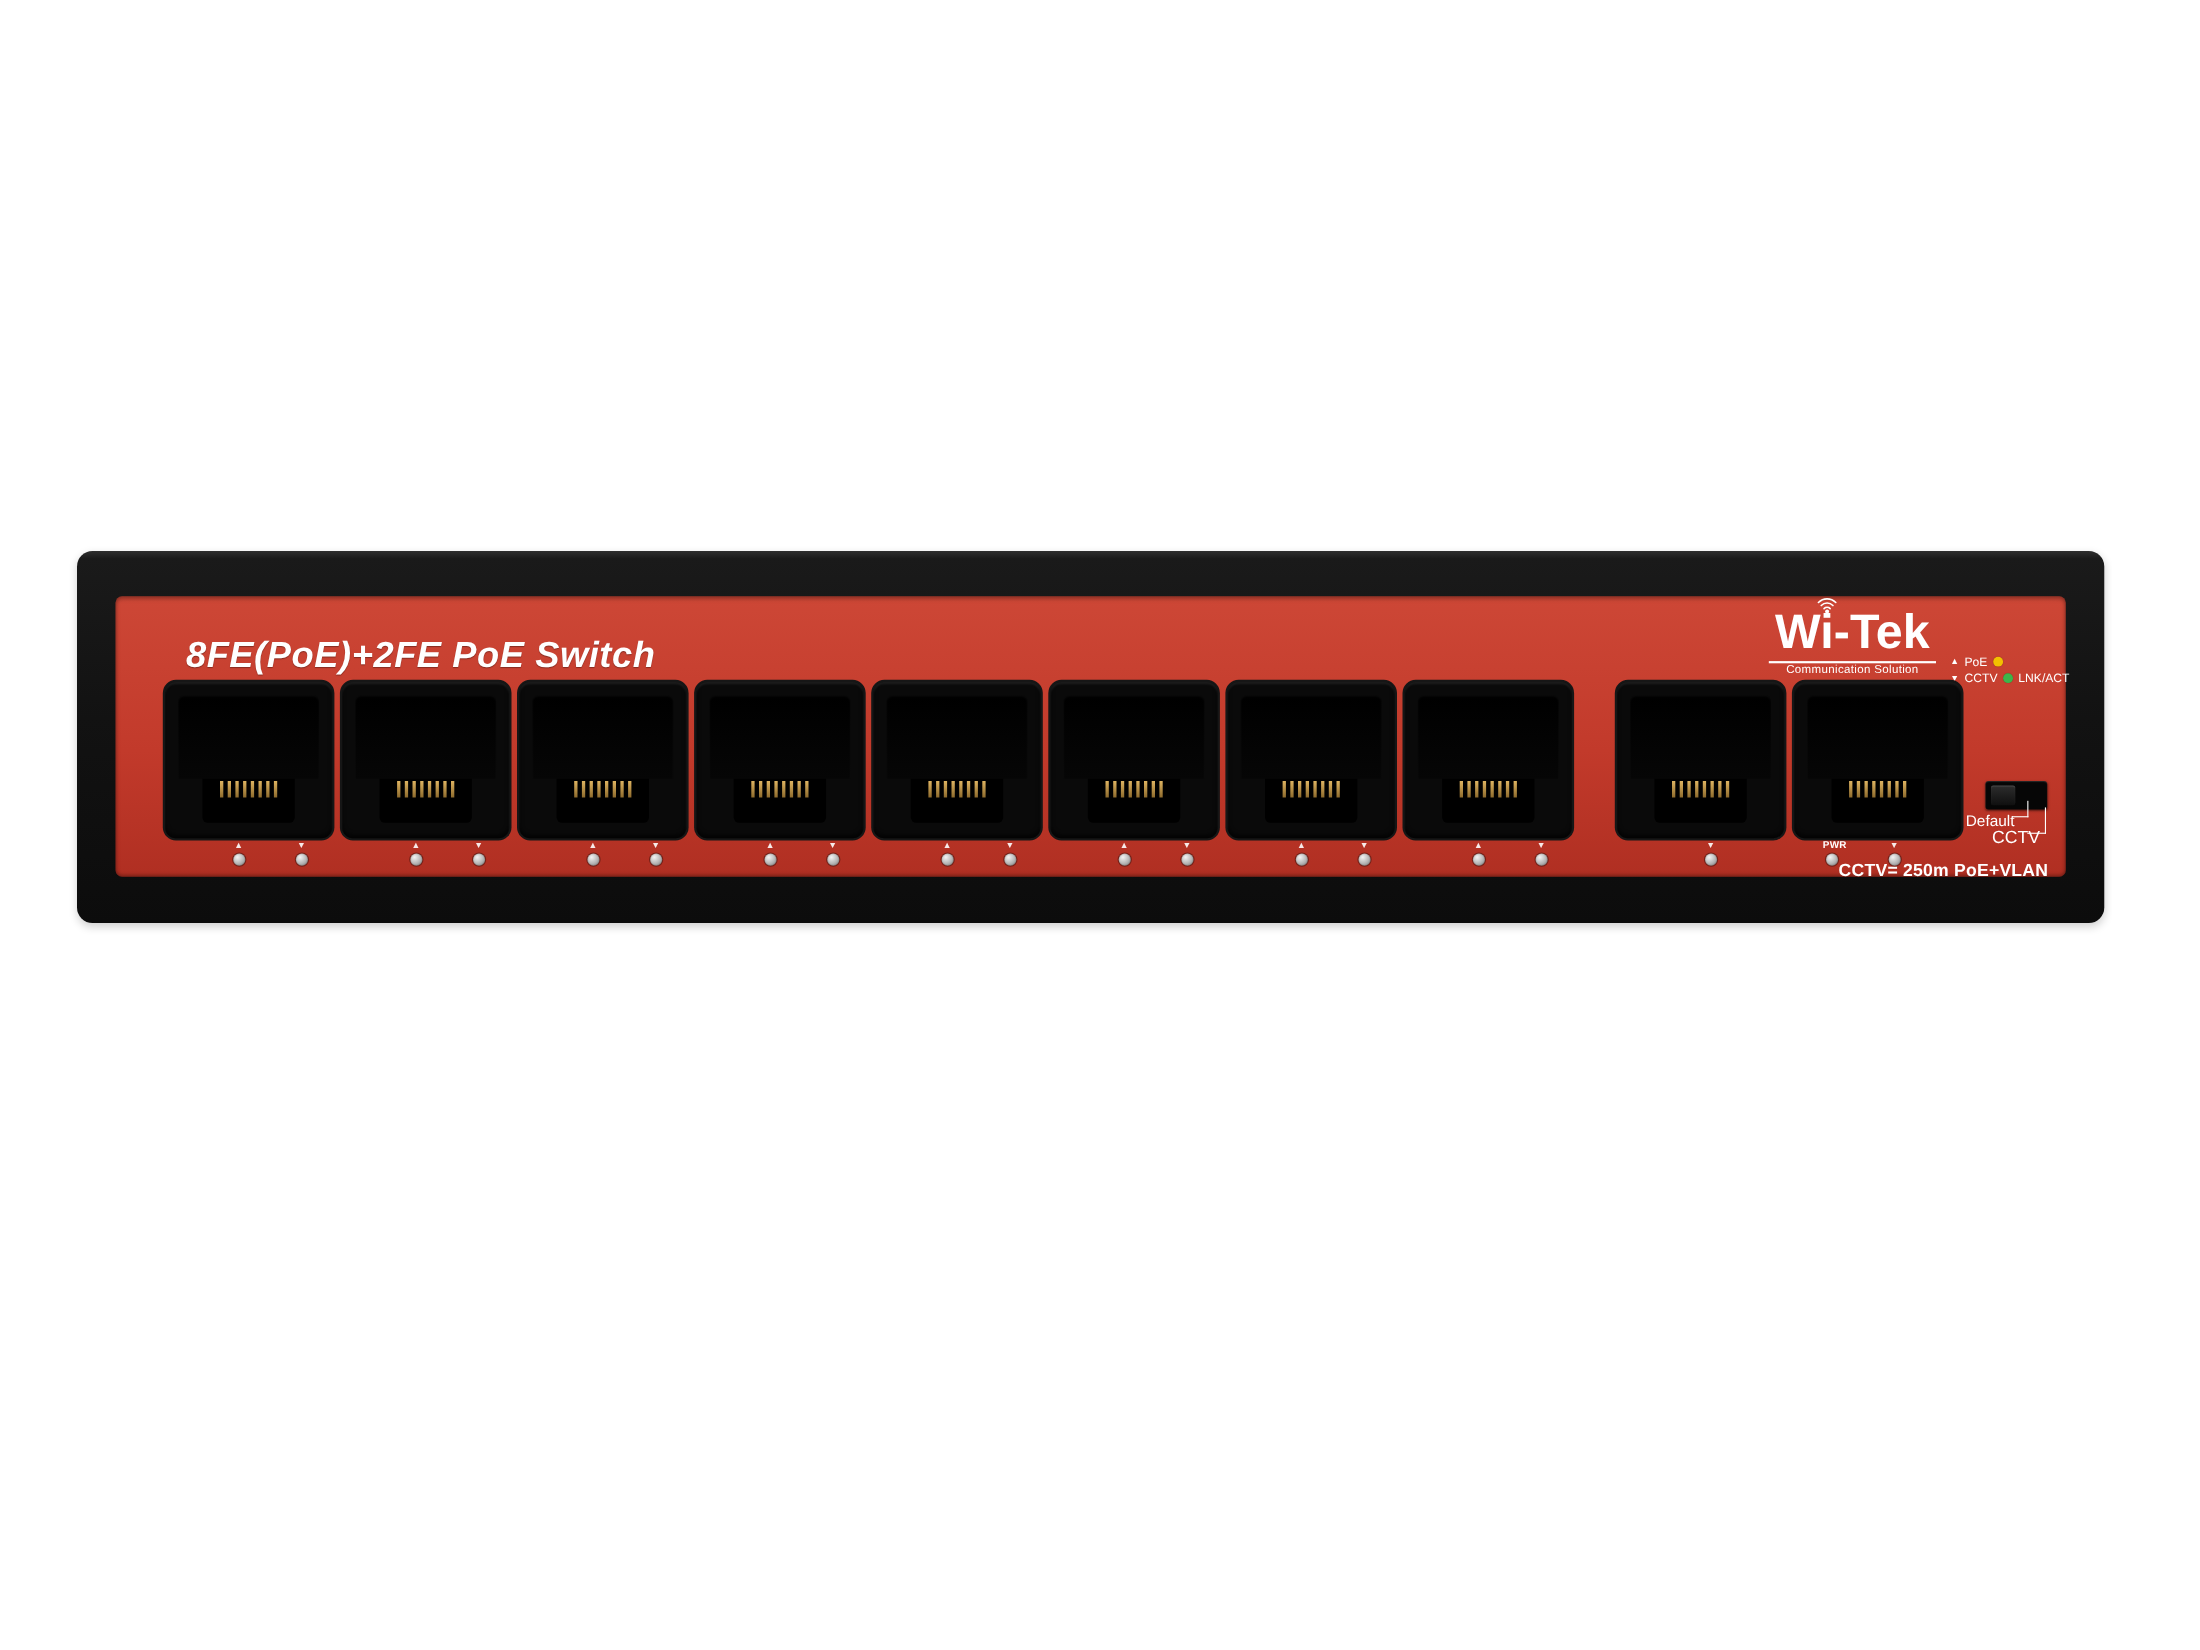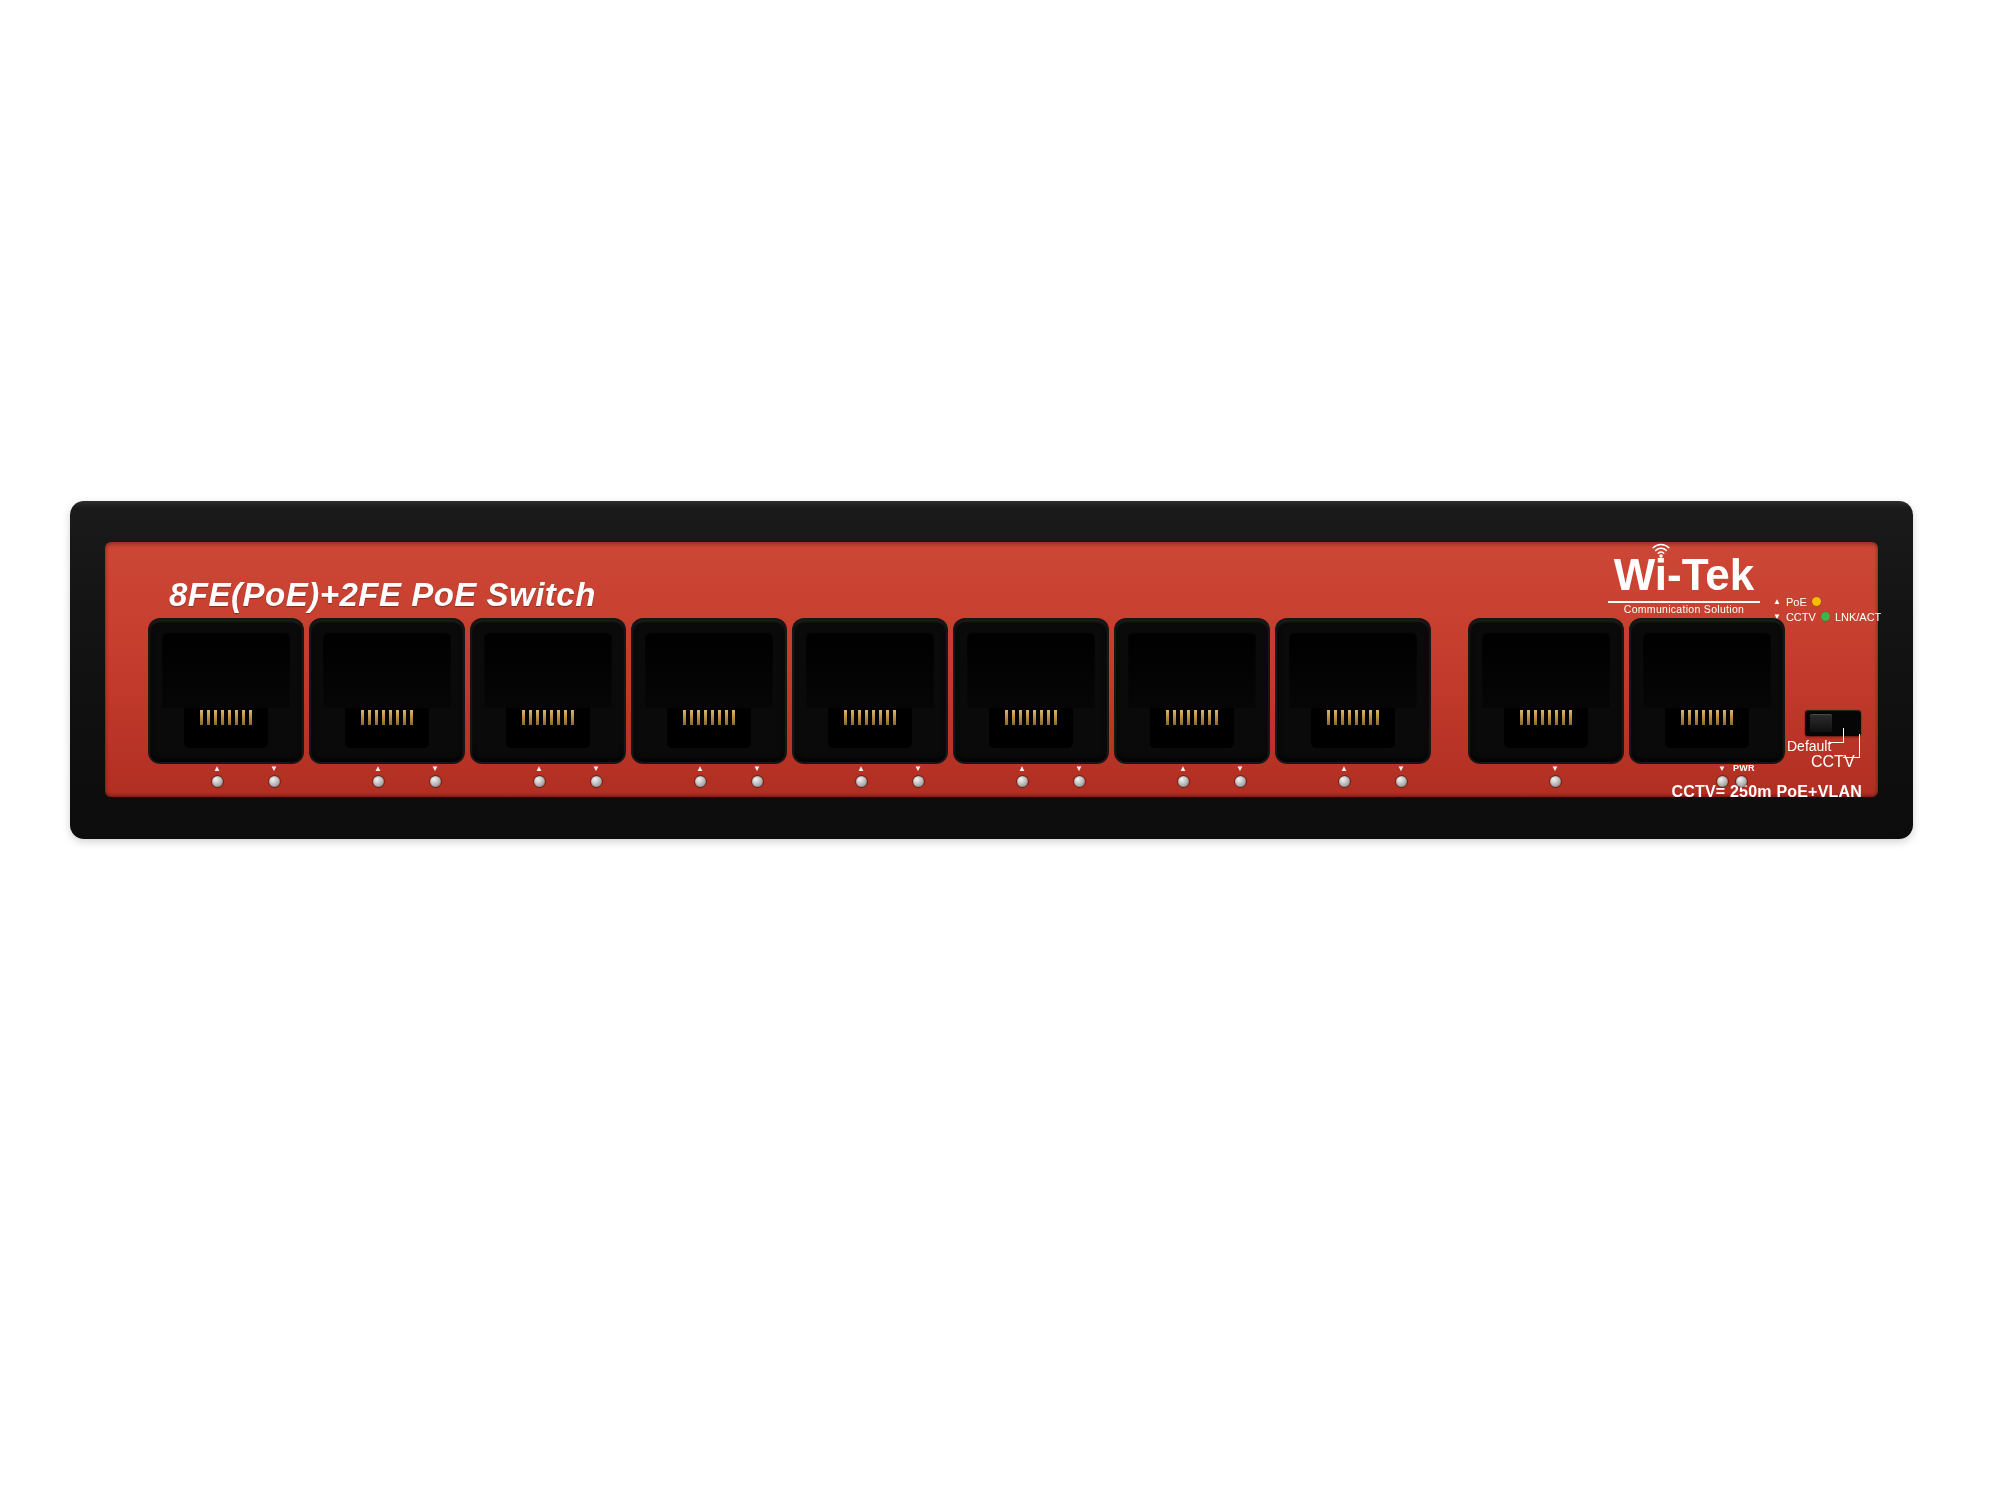--- a/index.html
+++ b/index.html
@@ -345,21 +345,21 @@
           <div class="led"></div>
         </div>
         <div class="led-unit" style="left: 1288px;">
           <span class="tri">▼</span>
           <div class="led"></div>
         </div>
         <div class="led-unit" style="left: 1442px;">
           <span class="tri">▼</span>
           <div class="led"></div>
         </div>
-        <div class="led-unit" style="left: 1628px;">
+        <div class="led-unit" style="left: 1552px;">
           <span class="pwr-label">PWR</span>
           <div class="led"></div>
         </div>
         <div class="led-unit" style="left: 1609px;">
           <span class="tri">▼</span>
           <div class="led"></div>
         </div>
       </div>
   </div>
 </div>

